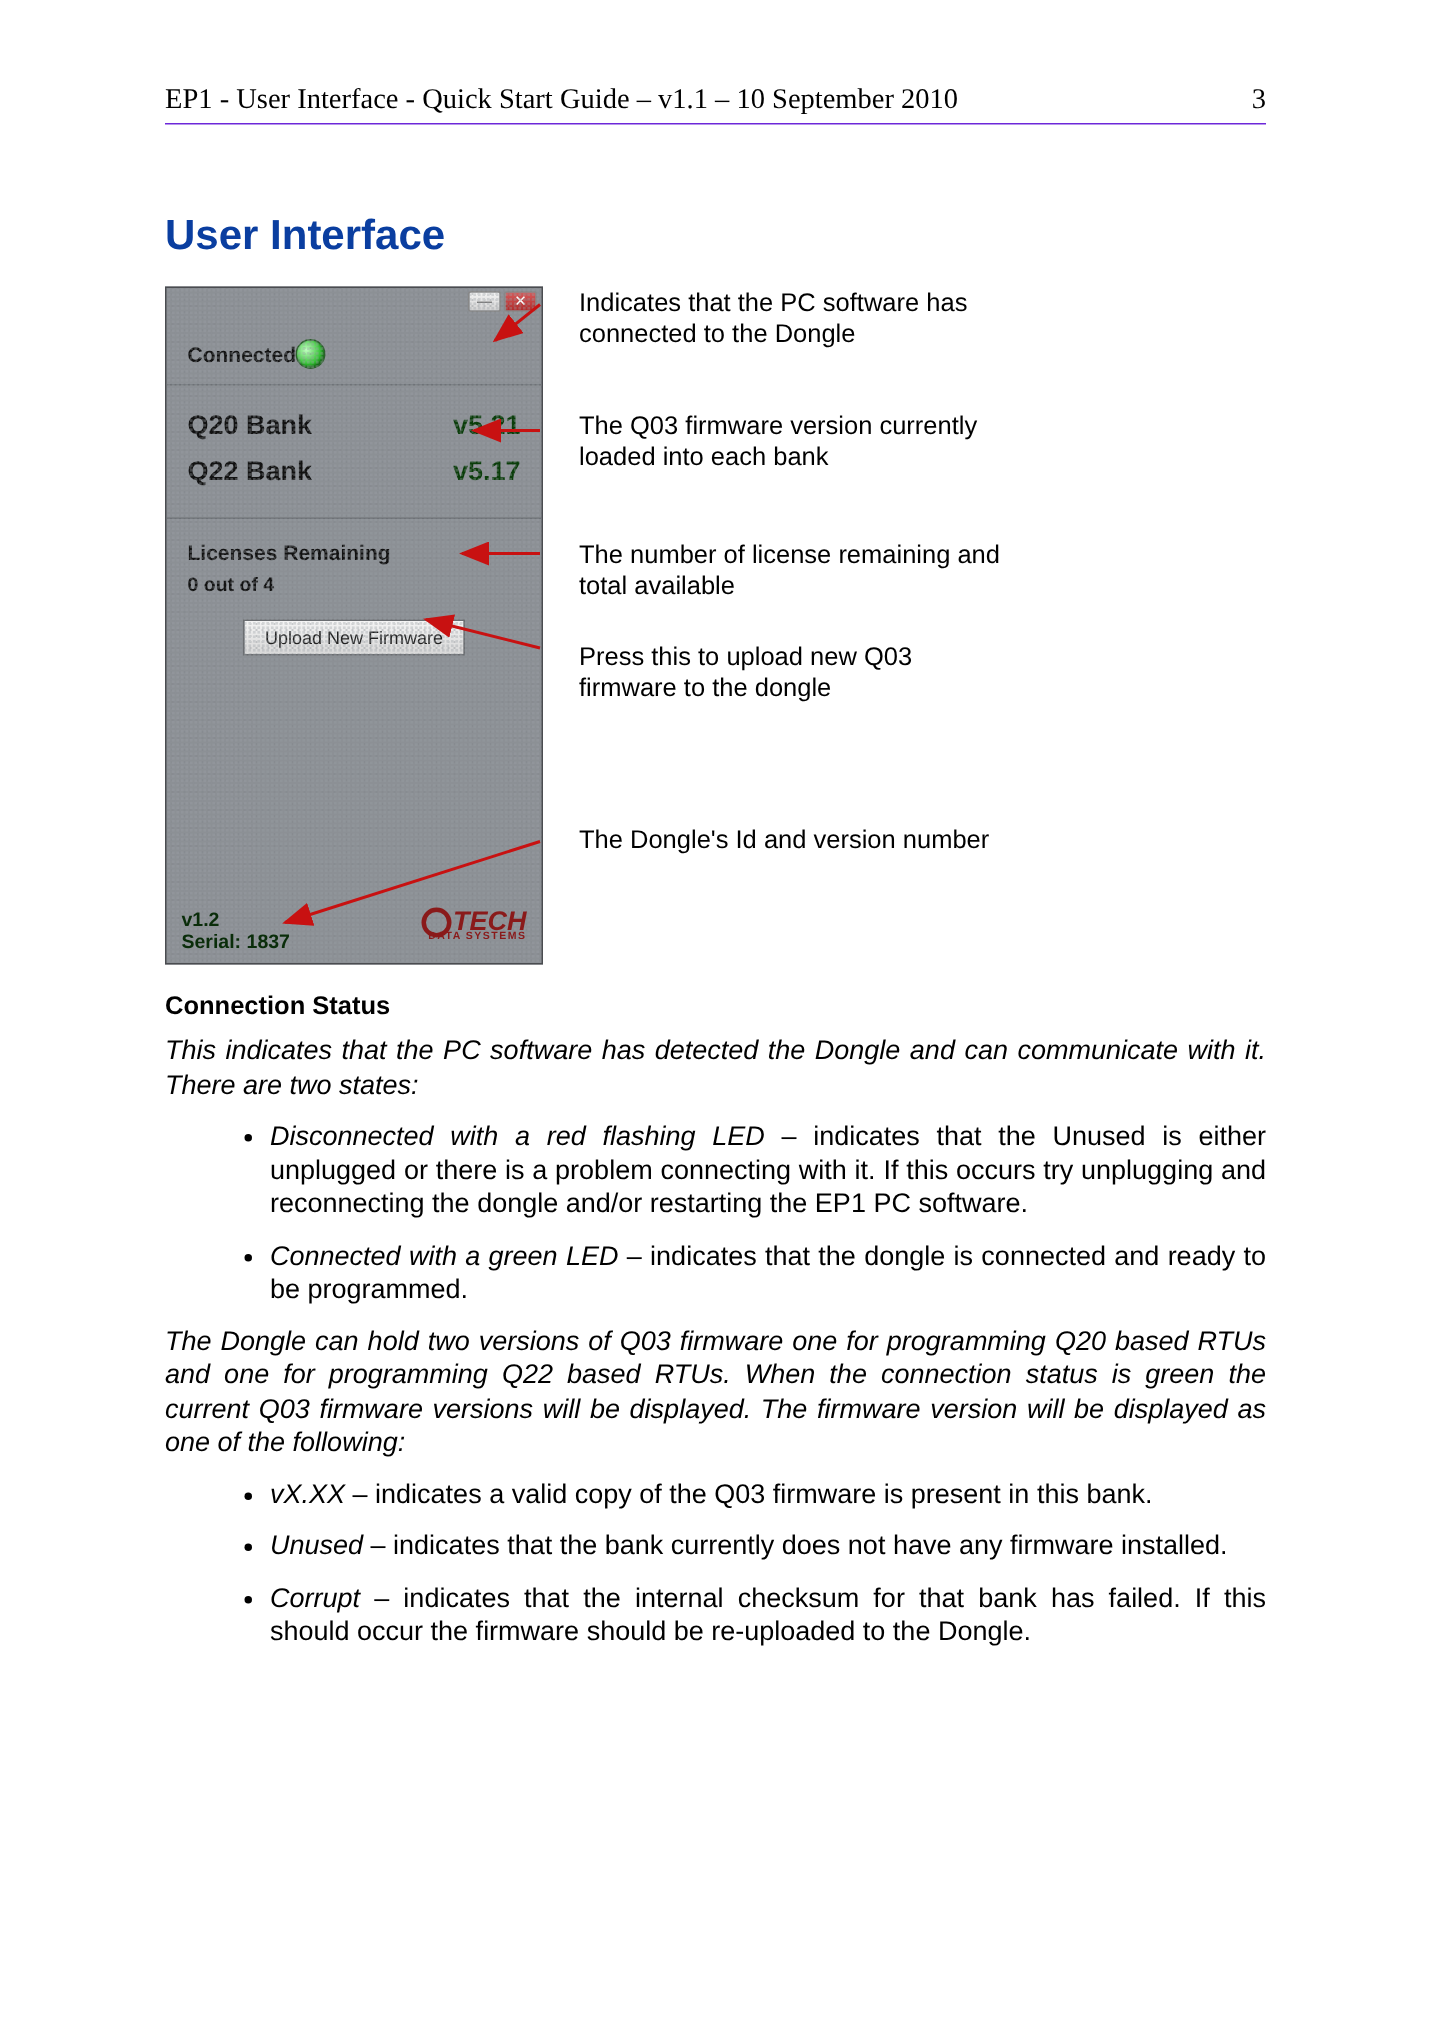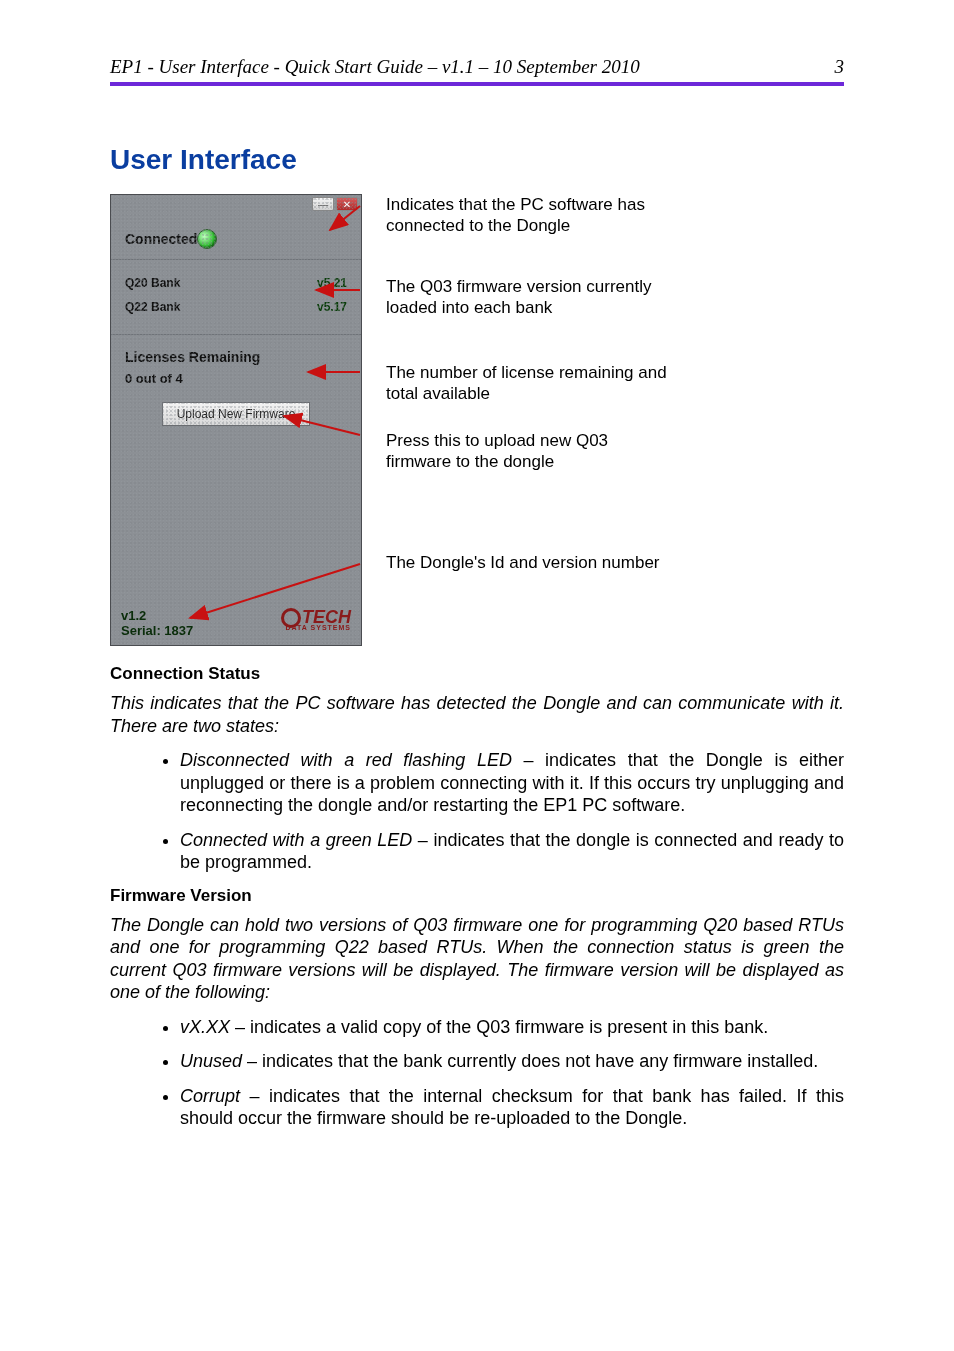--- a/index.html
+++ b/index.html
@@ -10,24 +10,23 @@
     font-family: Arial, Helvetica, sans-serif;
     color: #000;
     position: relative;
   }
   .page {
     padding: 56px 110px 60px 110px;
   }
   .header-row {
     display: flex;
     justify-content: space-between;
-    font-style: italic;
     font-family: "Times New Roman", Times, serif;
     font-size: 19px;
-    border-bottom: 4px solid #6d28d9;
+    border-bottom: 1px solid #6d28d9;
     padding-bottom: 4px;
     margin-bottom: 58px;
   }
   .h1 {
     color: #0a3ea0;
     font-size: 28px;
     font-weight: bold;
     margin-bottom: 18px;
   }
 
@@ -96,21 +95,21 @@
     border: 1px solid #2c5f2c;
     box-shadow: inset -1px -1px 2px rgba(0,0,0,.4);
   }
   .bank-section {
     padding: 16px 14px 10px 14px;
     border-bottom: 1px solid #6e7277;
   }
   .bank-row {
     display: flex;
     justify-content: space-between;
-    font-size: 12px;
+    font-size: 18px;
     color: #111;
     margin-bottom: 10px;
     gap: 36px;
   }
   .bank-row .name { font-weight: bold; }
   .bank-row .ver { font-weight: bold; color: #0a3d0a; }
   .lic-title { font-weight: bold; font-size: 14px; color:#111; padding: 14px 14px 6px 14px; }
   .lic-count { font-weight: bold; font-size: 13px; color:#111; padding: 0 14px 12px 14px; }
   .upload-btn {
     display:block;
@@ -269,24 +268,23 @@
       <div style="top:82px">The Q03 firmware version currently loaded into each bank</div>
       <div style="top:168px">The number of license remaining and total available</div>
       <div style="top:236px">Press this to upload new Q03 firmware to the dongle</div>
       <div style="top:358px">The Dongle's Id and version number</div>
     </div>
   </div>
 
   <div class="section-title">Connection Status</div>
   <p class="body">This indicates that the PC software has detected the Dongle and can communicate with it. There are two states:</p>
   <ul class="body">
-    <li><span class="ital">Disconnected with a red flashing LED</span><span> – indicates that the Dongle is either unplugged or there is a problem connecting with it. If this occurs try unplugging and reconnecting the dongle and/or restarting the EP1 PC software.</span></li>
+    <li><span class="ital">Disconnected with a red flashing LED</span><span> – indicates that the Unused is either unplugged or there is a problem connecting with it. If this occurs try unplugging and reconnecting the dongle and/or restarting the EP1 PC software.</span></li>
     <li><span class="ital">Connected with a green LED</span><span> – indicates that the dongle is connected and ready to be programmed.</span></li>
   </ul>
 
-  <div class="section-title">Firmware Version</div>
   <p class="body">The Dongle can hold two versions of Q03 firmware one for programming Q20 based RTUs and one for programming Q22 based RTUs. When the connection status is green the current Q03 firmware versions will be displayed. The firmware version will be displayed as one of the following:</p>
   <ul class="body">
     <li><span class="ital">vX.XX</span><span> – indicates a valid copy of the Q03 firmware is present in this bank.</span></li>
     <li><span class="ital">Unused</span><span> – indicates that the bank currently does not have any firmware installed.</span></li>
     <li><span class="ital">Corrupt</span><span> – indicates that the internal checksum for that bank has failed. If this should occur the firmware should be re-uploaded to the Dongle.</span></li>
   </ul>
 </div>
 
 </body></html>

